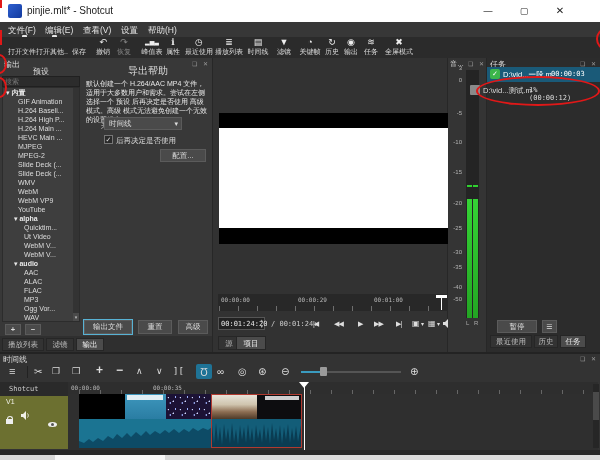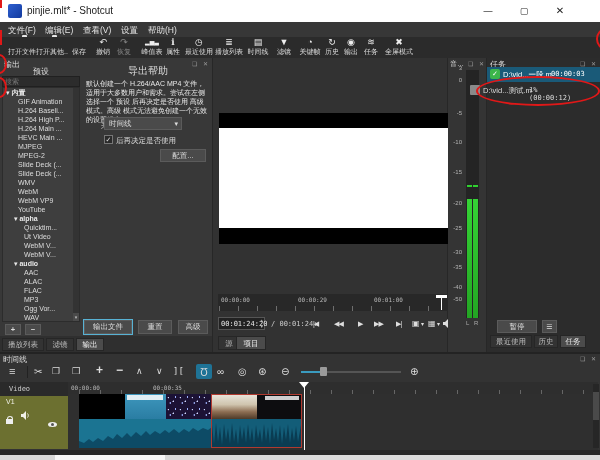--- a/index.html
+++ b/index.html
@@ -280,21 +280,21 @@
   <span class="a ic" style="left:238px;top:366px;font-size:10px;">◎</span>
   <span class="a ic" style="left:258px;top:366px;font-size:10px;">⊛</span>
   <span class="a ic" style="left:281px;top:366px;font-size:10px;">⊖</span>
   <div class="a" style="left:301px;top:371px;width:100px;height:2px;background:#555;">
     <div class="a" style="left:0;top:0;width:21px;height:2px;background:#3a9bbf;"></div>
     <div class="a" style="left:19px;top:-4px;width:7px;height:9px;background:#9a9a9a;border-radius:1px;"></div>
   </div>
   <span class="a ic" style="left:410px;top:366px;font-size:10px;">⊕</span>
 
   <div class="a" style="left:0;top:382px;width:68px;height:14px;background:#2a2a2a;">
-    <span class="a mono" style="left:9px;top:3px;font-size:7px;color:#ccc;">Video</span>
+    <span class="a mono" style="left:9px;top:3px;font-size:7px;color:#ccc;">Shotcut</span>
   </div>
   <div class="a" style="left:68px;top:382px;width:530px;height:12px;background:#2e2e2e;border-bottom:1px solid #222;">
     <div class="a" style="left:11px;top:8px;width:519px;height:4px;background:repeating-linear-gradient(90deg,#666 0,#666 1px,transparent 1px,transparent 21px);"></div>
     <span class="a mono" style="left:3px;top:2px;font-size:6px;color:#bbb;">00:00:00</span>
     <span class="a mono" style="left:85px;top:2px;font-size:6px;color:#bbb;">00:00:35</span>
   </div>
   <div class="a" style="left:68px;top:394px;width:530px;height:56px;background:#2f2f2f;"></div>
   <div class="a" style="left:0;top:396px;width:68px;height:53px;background:#6c7030;">
     <span class="a" style="left:6px;top:2px;font-size:7px;color:#f0f0e8;">V1</span>
     <span class="a lock" style="left:6px;top:14px;"></span>

